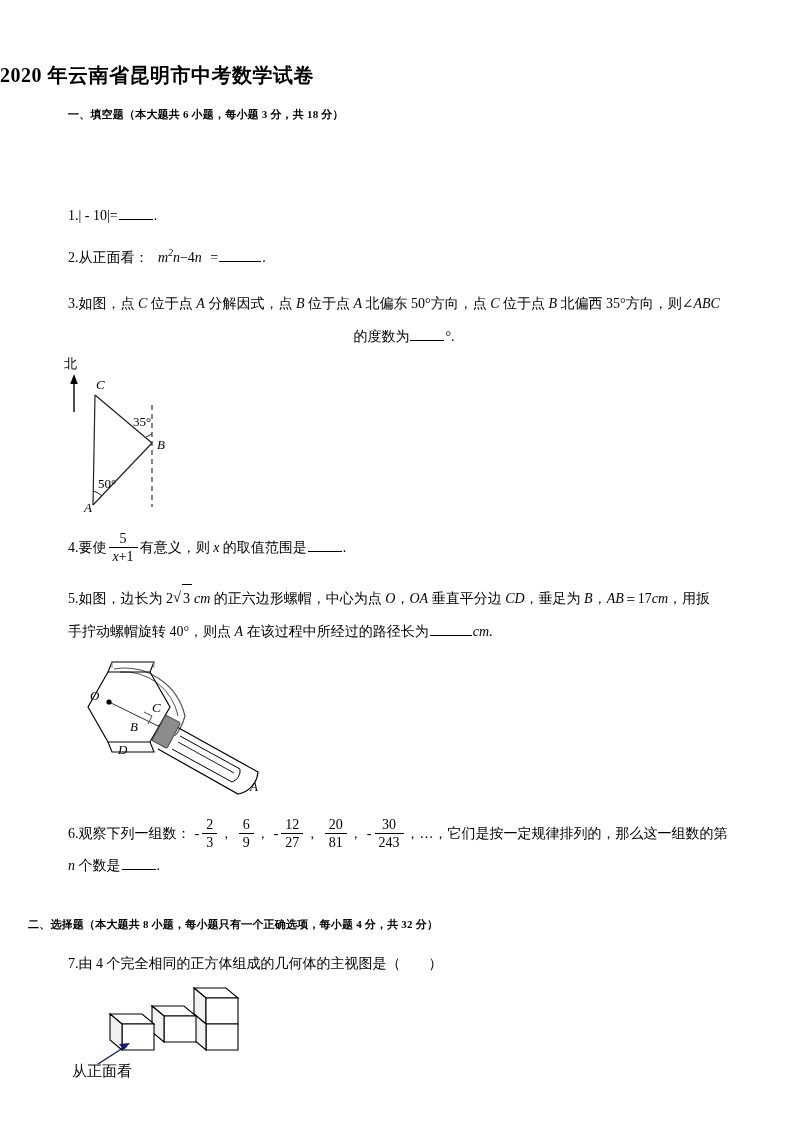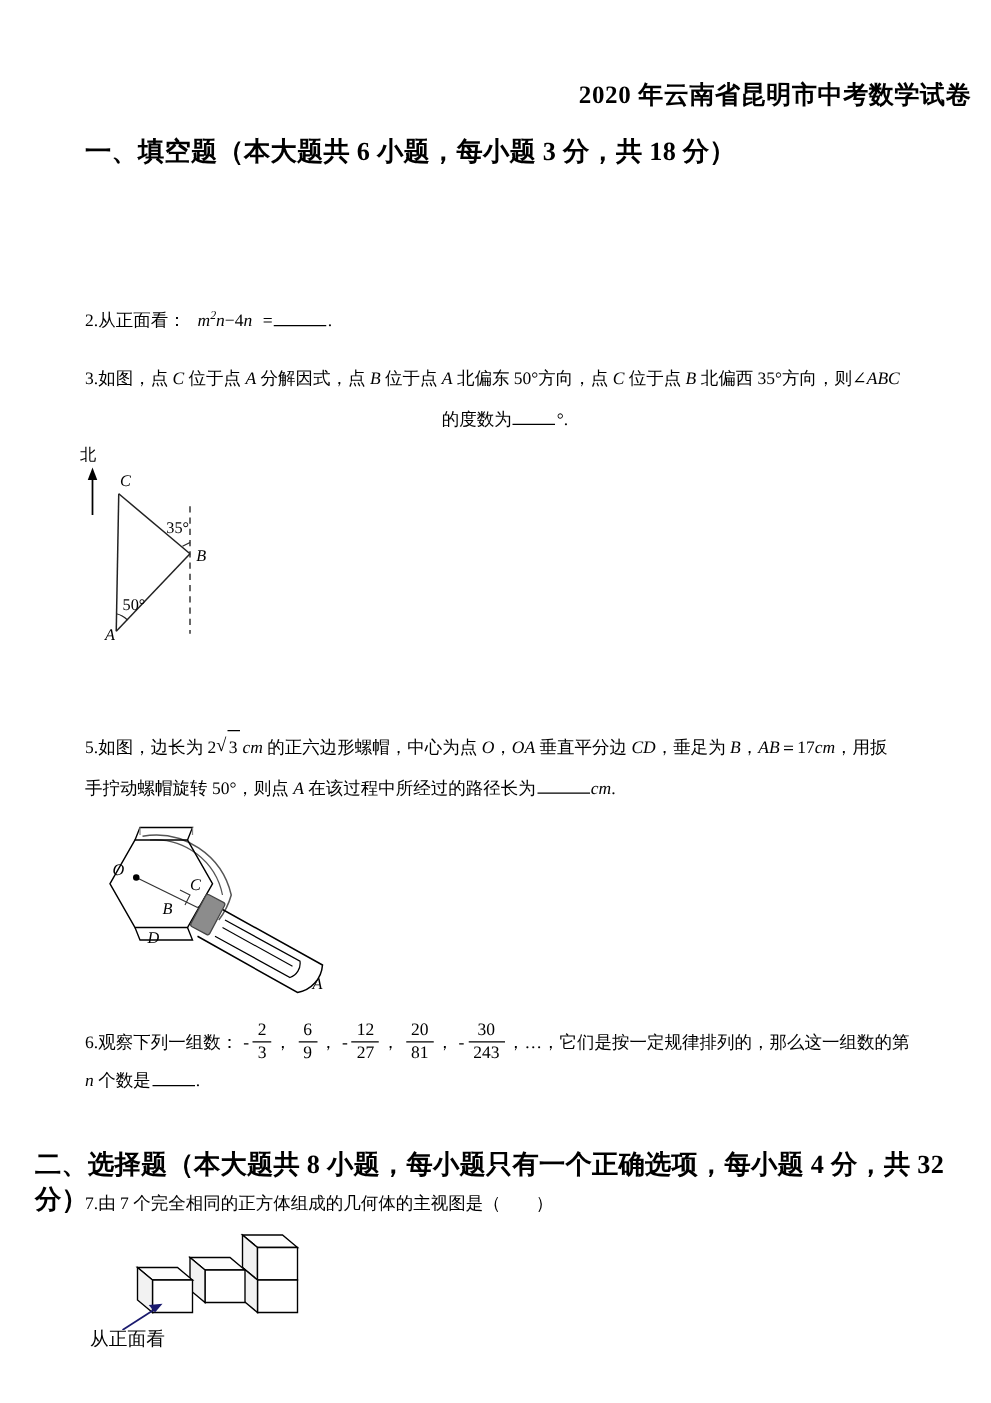--- a/index.html
+++ b/index.html
@@ -16,30 +16,30 @@
     overflow: hidden;
   }
   .page {
     position: relative;
     width: 793px;
     height: 1122px;
     padding: 0;
     box-sizing: border-box;
   }
   .doc-title {
-    text-align: right;
+    text-align: left;
     font-weight: bold;
     font-size: 20px;
     letter-spacing: 0.5px;
-    margin: 62px 16px 0 0;
+    margin: 62px 0 0 0;
     font-family: "Liberation Serif", "DejaVu Serif", serif;
   }
   .section-head {
     font-weight: bold;
-    font-size: 21px;
+    font-size: 11px;
     margin: 18px 0 0 68px;
     letter-spacing: 0.2px;
   }
   .q-block {
     position: absolute;
     left: 68px;
     font-size: 14px;
     line-height: 1.95;
     width: 672px;
   }
@@ -113,20 +113,23 @@
 </style>
 </head>
 <body>
 
 <div class="page">
 
   <div class="doc-title">2020 年云南省昆明市中考数学试卷</div>
 
   <div class="section-head">一、填空题（本大题共 6 小题，每小题 3 分，共 18 分）</div>
 
+  <div class="q-block" style="top:140px;">
+    <span>1.</span><span>| - 10|=</span><span class="blank-s"></span><span>.</span>
+  </div>
 
   <div class="q-block" style="top:182px;">
     <span>2.</span><span>从正面看：</span>
     <span class="it" style="margin-left:6px;">m</span><sup class="exp it">2</sup><span class="it">n</span><span>−4</span><span class="it">n</span>
     <span style="margin-left:5px;">=</span><span class="blank-m"></span><span>.</span>
   </div>
 
   <div class="q-block" style="top:228px;">
     <div>
       <span>3.</span><span>如图，点 </span><span class="it">C</span><span> 位于点 </span><span class="it">A</span><span> 分解因式，点 </span><span class="it">B</span><span> 位于点 </span><span class="it">A</span><span> 北偏东 50°方向，点 </span><span class="it">C</span><span> 位于点 </span><span class="it">B</span><span> 北偏西 35°方向，则∠</span><span class="it">ABC</span>
@@ -155,27 +158,30 @@
       <path d="M 33 134 Q 38 135 42 139" stroke="#222" stroke-width="1" fill="none"></path>
     </svg>
     <div class="cn-label" style="left:4px; top:-2px; font-size:13px;">北</div>
     <div class="fig-label" style="left:36px; top:20px;">C</div>
     <div class="fig-label" style="left:24px; top:143px;">A</div>
     <div class="fig-label" style="left:97px; top:80px;">B</div>
     <div class="fig-label" style="left:58px; top:57px; font-style:normal;margin-left:15px;">35°</div>
     <div class="fig-label" style="left:38px; top:119px; font-style:normal;">50°</div>
   </div>
 
+  <div class="q-block" style="top:470px;">
+    <span>4.</span><span>要使</span><span class="frac big"><span class="num">5</span><span class="den"><span class="it">x</span><span>+1</span></span></span><span>有意义，则 </span><span class="it">x</span><span> 的取值范围是</span><span class="blank-s"></span><span>.</span>
+  </div>
 
   <div class="q-block" style="top:522px;">
     <div>
       <span>5.</span><span>如图，边长为 2</span><span class="sqrt"><span>3</span></span><span class="it" style="margin-left:2px;">cm</span><span> 的正六边形螺帽，中心为点 </span><span class="it">O</span><span>，</span><span class="it">OA</span><span> 垂直平分边 </span><span class="it">CD</span><span>，垂足为 </span><span class="it">B</span><span>，</span><span class="it">AB</span><span>＝17</span><span class="it">cm</span><span>，用扳</span>
     </div>
     <div style="margin-top:6px;">
-      <span>手拧动螺帽旋转 50°，则点 </span><span class="it">A</span><span> 在该过程中所经过的路径长为</span><span class="blank-m"></span><span class="it">cm</span><span>.</span>
+      <span>手拧动螺帽旋转 40°，则点 </span><span class="it">A</span><span> 在该过程中所经过的路径长为</span><span class="blank-m"></span><span class="it">cm</span><span>.</span>
     </div>
   </div>
 
   <div class="fig" style="left:62px; top:592px; width:230px; height:150px;">
     <svg width="230" height="150" viewBox="0 0 230 150">
       <g fill="none" stroke="#000" stroke-width="1.1">
 
         <path d="M 52 15 A 62 62 0 0 1 123 62 A 58 58 0 0 1 113 82" stroke="#555" stroke-width="1.2"></path>
         <path d="M 58 18 A 55 55 0 0 1 116 62" stroke="#555" stroke-width="1"></path>
 
@@ -214,21 +220,21 @@
       <span>6.</span><span>观察下列一组数：</span><span id="q6-fracs"><span style="margin: 0px 1px 0px 4px;">-</span><span class="frac big"><span class="num">2</span><span class="den">3</span></span><span>，</span><span>&nbsp;</span><span class="frac big"><span class="num">6</span><span class="den">9</span></span><span>，</span><span style="margin: 0px 1px 0px 4px;">-</span><span class="frac big"><span class="num">12</span><span class="den">27</span></span><span>，</span><span>&nbsp;</span><span class="frac big"><span class="num">20</span><span class="den">81</span></span><span>，</span><span style="margin: 0px 1px 0px 4px;">-</span><span class="frac big"><span class="num">30</span><span class="den">243</span></span><span>，</span></span><span>…，</span><span>它们是按一定规律排列的，那么这一组数的第</span>
     </div>
     <div style="margin-top:0;">
       <span class="it">n</span><span> 个数是</span><span class="blank-s"></span><span>.</span>
     </div>
   </div>
 
   <div class="section-head" style="position:absolute; top:855px; margin:0 0 0 28px;">二、选择题（本大题共 8 小题，每小题只有一个正确选项，每小题 4 分，共 32 分）</div>
 
   <div class="q-block" style="top:888px;">
-    <span>7.</span><span>由 7 个完全相同的正方体组成的几何体的主视图是（</span><span style="display:inline-block;width:28px;"></span><span>）</span>
+    <span>7.</span><span>由 4 个完全相同的正方体组成的几何体的主视图是（</span><span style="display:inline-block;width:28px;"></span><span>）</span>
   </div>
 
   <div class="fig" style="left:78px; top:922px; width:190px; height:100px;">
     <svg width="190" height="80" viewBox="0 0 190 80">
       <g stroke="#000" stroke-width="1.1" fill="#ffffff">
 
         <polygon points="116,4 148,4 160,14 128,14" fill="#fdfdfd"></polygon>
         <polygon points="116,4 128,14 128,40 116,30" fill="#f2f2f2"></polygon>
         <polygon points="128,14 160,14 160,40 128,40" fill="#ffffff"></polygon>
 

